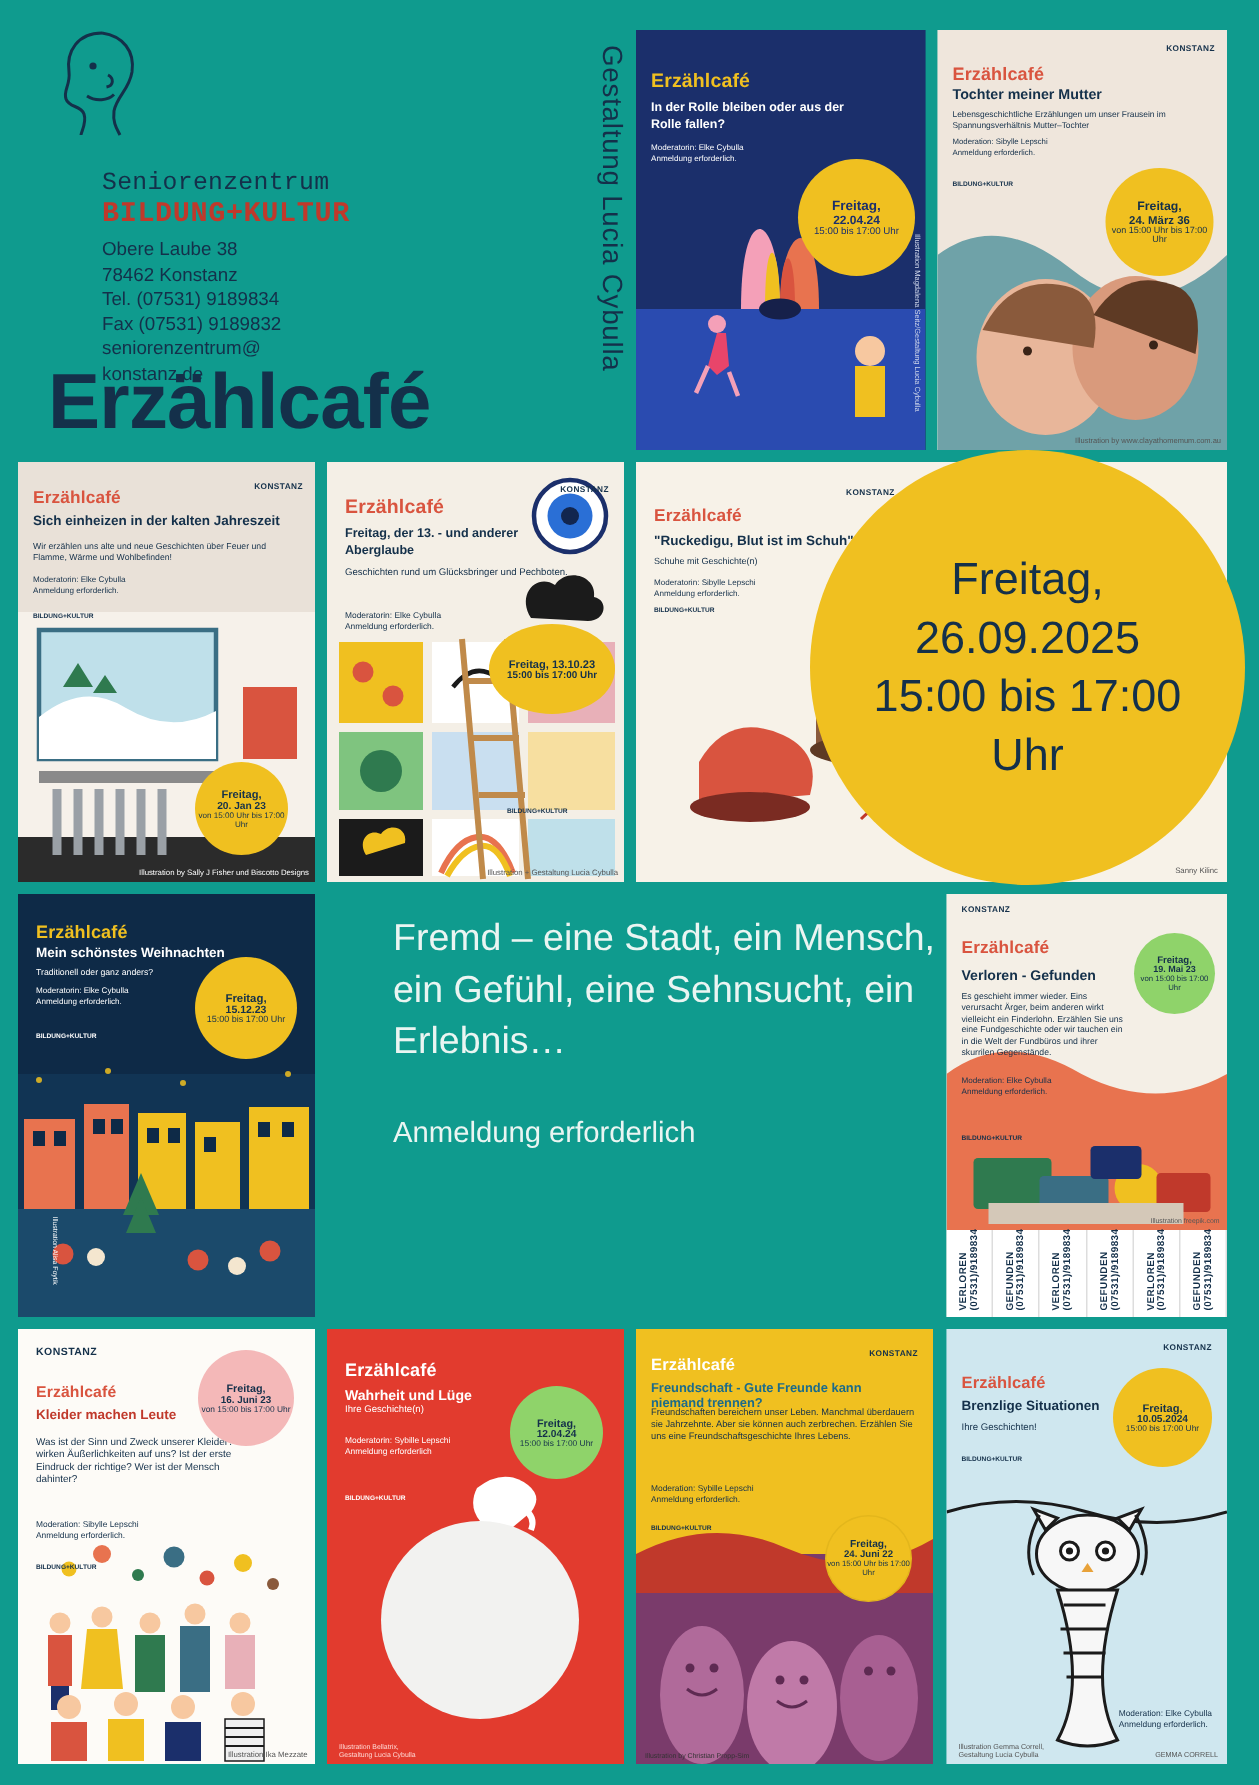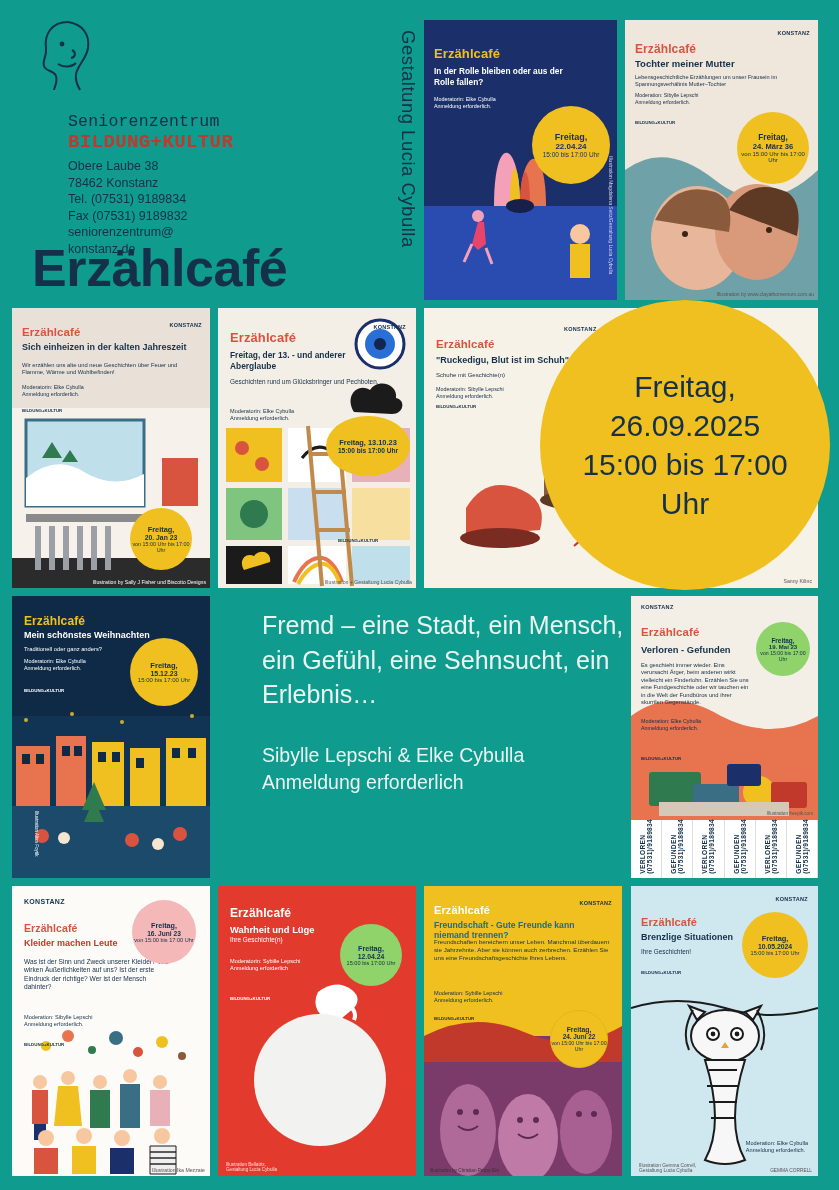--- a/index.html
+++ b/index.html
@@ -272,21 +272,20 @@
 
   <div class="badge">
     <div class="badge-text" style="white-space:pre-line;">Freitag,
 26.09.2025
 15:00 bis 17:00 Uhr</div>
   </div>
 
   <div class="center-text">
     <div class="ct-head">Fremd – eine Stadt, ein Mensch, ein Gefühl, eine Sehnsucht, ein Erlebnis…</div>
     <div class="ct-sub">
-      <div>Sibylle Lepschi &amp; Elke Cybulla</div>
       <div>Anmeldung erforderlich</div>
     </div>
   </div>
 
   <div class="poster" id="p1">
     <svg viewBox="0 0 193 280" style="position:absolute;inset:0;width:100%;height:100%">
       <rect width="193" height="280" fill="#1b2f6b"></rect>
       <rect y="186" width="193" height="94" fill="#2a4bb0"></rect>
       <path d="M96 186 C96 120 70 110 70 186 Z" fill="#f4a0b8"></path>
       <path d="M96 186 C96 128 122 118 122 186 Z" fill="#e8734f"></path>

